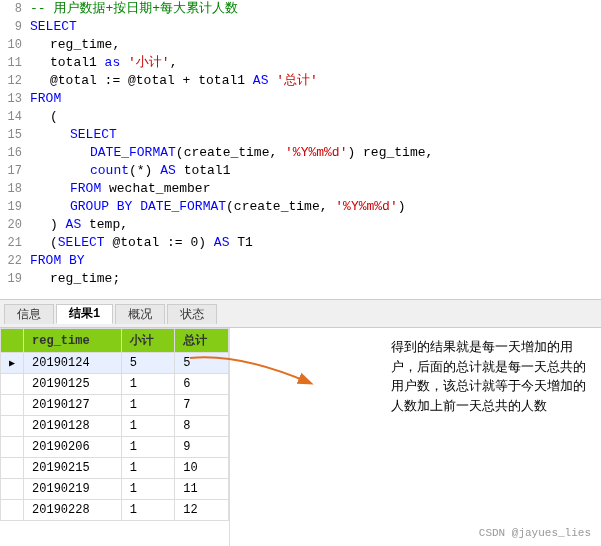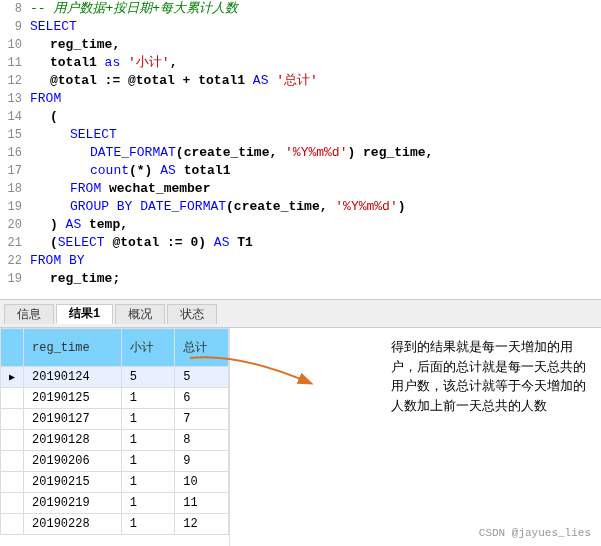--- a/index.html
+++ b/index.html
@@ -40,22 +40,22 @@
 
     .line-content {
       line-height: 18px;
       white-space: pre;
       font-size: 13px;
       vertical-align: top;
     }
 
     .kw-blue { color: #0000ff; }
     .str-red { color: #cc0000; }
-    .comment { color: #008000; font-style: italic; }
-    .plain { color: #000; font-weight: bold; }
+    .comment { color: #008000; }
+    .plain { color: #000; }
 
     
     #tabs-area {
       background: #f0f0f0;
       border-bottom: 1px solid #ccc;
       display: flex;
       align-items: center;
       height: 28px;
       padding-left: 4px;
     }
@@ -96,25 +96,25 @@
       border-right: 1px solid #ddd;
     }
 
     #data-table {
       border-collapse: collapse;
       width: 100%;
       font-size: 12px;
     }
 
     #data-table th {
-      background: #7dd3fc;
+      background: #84cc16;
       border: 1px solid #ddd;
-      padding: 10px 8px;
+      padding: 3px 8px;
       text-align: left;
-      font-weight: normal;
+      font-weight: bold;
       color: #333;
     }
 
     #data-table td {
       border: 1px solid #ddd;
       padding: 3px 8px;
       color: #000;
     }
 
     #data-table tr:first-child td {

